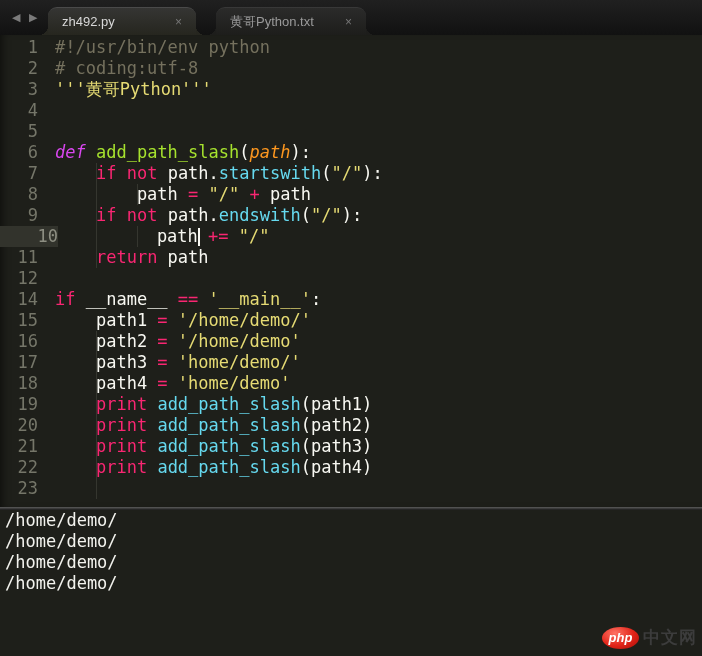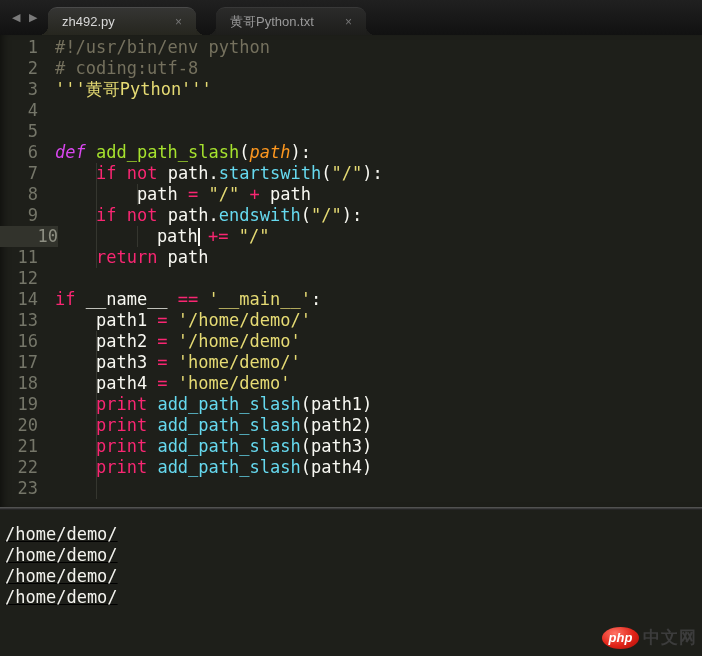--- a/index.html
+++ b/index.html
@@ -43,21 +43,21 @@
   .code .fn{color:#a6e22e;}
   .code .def{color:#d946ef;font-style:italic;}
   .code .param{color:#fd971f;font-style:italic;}
   .code .call{color:#66d9ef;}
   .guide{position:absolute;width:1px;background:#35362f;z-index:1;}
   .cursor{position:absolute;width:2px;height:18px;background:#f8f8f2;z-index:3;}
 
   
   .divider{height:3px;background:linear-gradient(180deg,#5c5c5c,#1a1a1a);}
   .output{position:relative;height:146px;background:#1e1f1a;overflow:hidden;}
-  .outlines{padding:14px 0 0 5px;text-decoration:underline;}
+  .outlines{padding:0 0 0 5px;}
   .oline{height:21px;line-height:21px;font-size:17px;color:#f3f3ee;white-space:pre;}
 
   
   .watermark{position:absolute;right:5px;bottom:7px;display:flex;align-items:center;gap:4px;}
   .php-logo{display:flex;align-items:center;justify-content:center;width:37px;height:22px;
       border-radius:50%;background:radial-gradient(ellipse at 35% 28%,#ff7163 0%,#e02318 55%,#a60d08 100%);
       color:#fff;font:italic bold 13px "Liberation Sans","DejaVu Sans",sans-serif;margin-left:16px;}
   .wm-text{color:#3c3c3c;font-weight:bold;font-size:17px;
       font-family:"Liberation Sans","DejaVu Sans",sans-serif;letter-spacing:1px;}
 </style>
@@ -98,21 +98,21 @@
         <div class="line"><span class="gut">4</span><span class="code"></span></div>
         <div class="line"><span class="gut">5</span><span class="code"></span></div>
         <div class="line"><span class="gut">6</span><span class="code"><span class="def">def</span><span class="txt"> </span><span class="fn">add_path_slash</span><span class="txt">(</span><span class="param">path</span><span class="txt">):</span></span></div>
         <div class="line"><span class="gut">7</span><span class="code"><span class="txt">    </span><span class="kw">if</span><span class="txt"> </span><span class="kw">not</span><span class="txt"> path.</span><span class="call">startswith</span><span class="txt">(</span><span class="str">"/"</span><span class="txt">):</span></span></div>
         <div class="line"><span class="gut">8</span><span class="code"><span class="txt">        path </span><span class="kw">=</span><span class="txt"> </span><span class="str">"/"</span><span class="txt"> </span><span class="kw">+</span><span class="txt"> path</span></span></div>
         <div class="line"><span class="gut">9</span><span class="code"><span class="txt">    </span><span class="kw">if</span><span class="txt"> </span><span class="kw">not</span><span class="txt"> path.</span><span class="call">endswith</span><span class="txt">(</span><span class="str">"/"</span><span class="txt">):</span></span></div>
         <div class="line"><span class="gut cur">10</span><span class="code"><span class="txt">        path </span><span class="kw">+=</span><span class="txt"> </span><span class="str">"/"</span></span></div>
         <div class="line"><span class="gut">11</span><span class="code"><span class="txt">    </span><span class="kw">return</span><span class="txt"> path</span></span></div>
         <div class="line"><span class="gut">12</span><span class="code"></span></div>
         <div class="line"><span class="gut">14</span><span class="code"><span class="kw">if</span><span class="txt"> __name__ </span><span class="kw">==</span><span class="txt"> </span><span class="str">'__main__'</span><span class="txt">:</span></span></div>
-        <div class="line"><span class="gut">13</span><span class="code"><span class="txt">    path1 </span><span class="kw">=</span><span class="txt"> </span><span class="str">'/home/demo/'</span></span></div>
+        <div class="line"><span class="gut">15</span><span class="code"><span class="txt">    path1 </span><span class="kw">=</span><span class="txt"> </span><span class="str">'/home/demo/'</span></span></div>
         <div class="line"><span class="gut">16</span><span class="code"><span class="txt">    path2 </span><span class="kw">=</span><span class="txt"> </span><span class="str">'/home/demo'</span></span></div>
         <div class="line"><span class="gut">17</span><span class="code"><span class="txt">    path3 </span><span class="kw">=</span><span class="txt"> </span><span class="str">'home/demo/'</span></span></div>
         <div class="line"><span class="gut">18</span><span class="code"><span class="txt">    path4 </span><span class="kw">=</span><span class="txt"> </span><span class="str">'home/demo'</span></span></div>
         <div class="line"><span class="gut">19</span><span class="code"><span class="txt">    </span><span class="kw">print</span><span class="txt"> </span><span class="call">add_path_slash</span><span class="txt">(path1)</span></span></div>
         <div class="line"><span class="gut">20</span><span class="code"><span class="txt">    </span><span class="kw">print</span><span class="txt"> </span><span class="call">add_path_slash</span><span class="txt">(path2)</span></span></div>
         <div class="line"><span class="gut">21</span><span class="code"><span class="txt">    </span><span class="kw">print</span><span class="txt"> </span><span class="call">add_path_slash</span><span class="txt">(path3)</span></span></div>
         <div class="line"><span class="gut">22</span><span class="code"><span class="txt">    </span><span class="kw">print</span><span class="txt"> </span><span class="call">add_path_slash</span><span class="txt">(path4)</span></span></div>
         <div class="line"><span class="gut">23</span><span class="code"></span></div>
       </div>
   </div>

